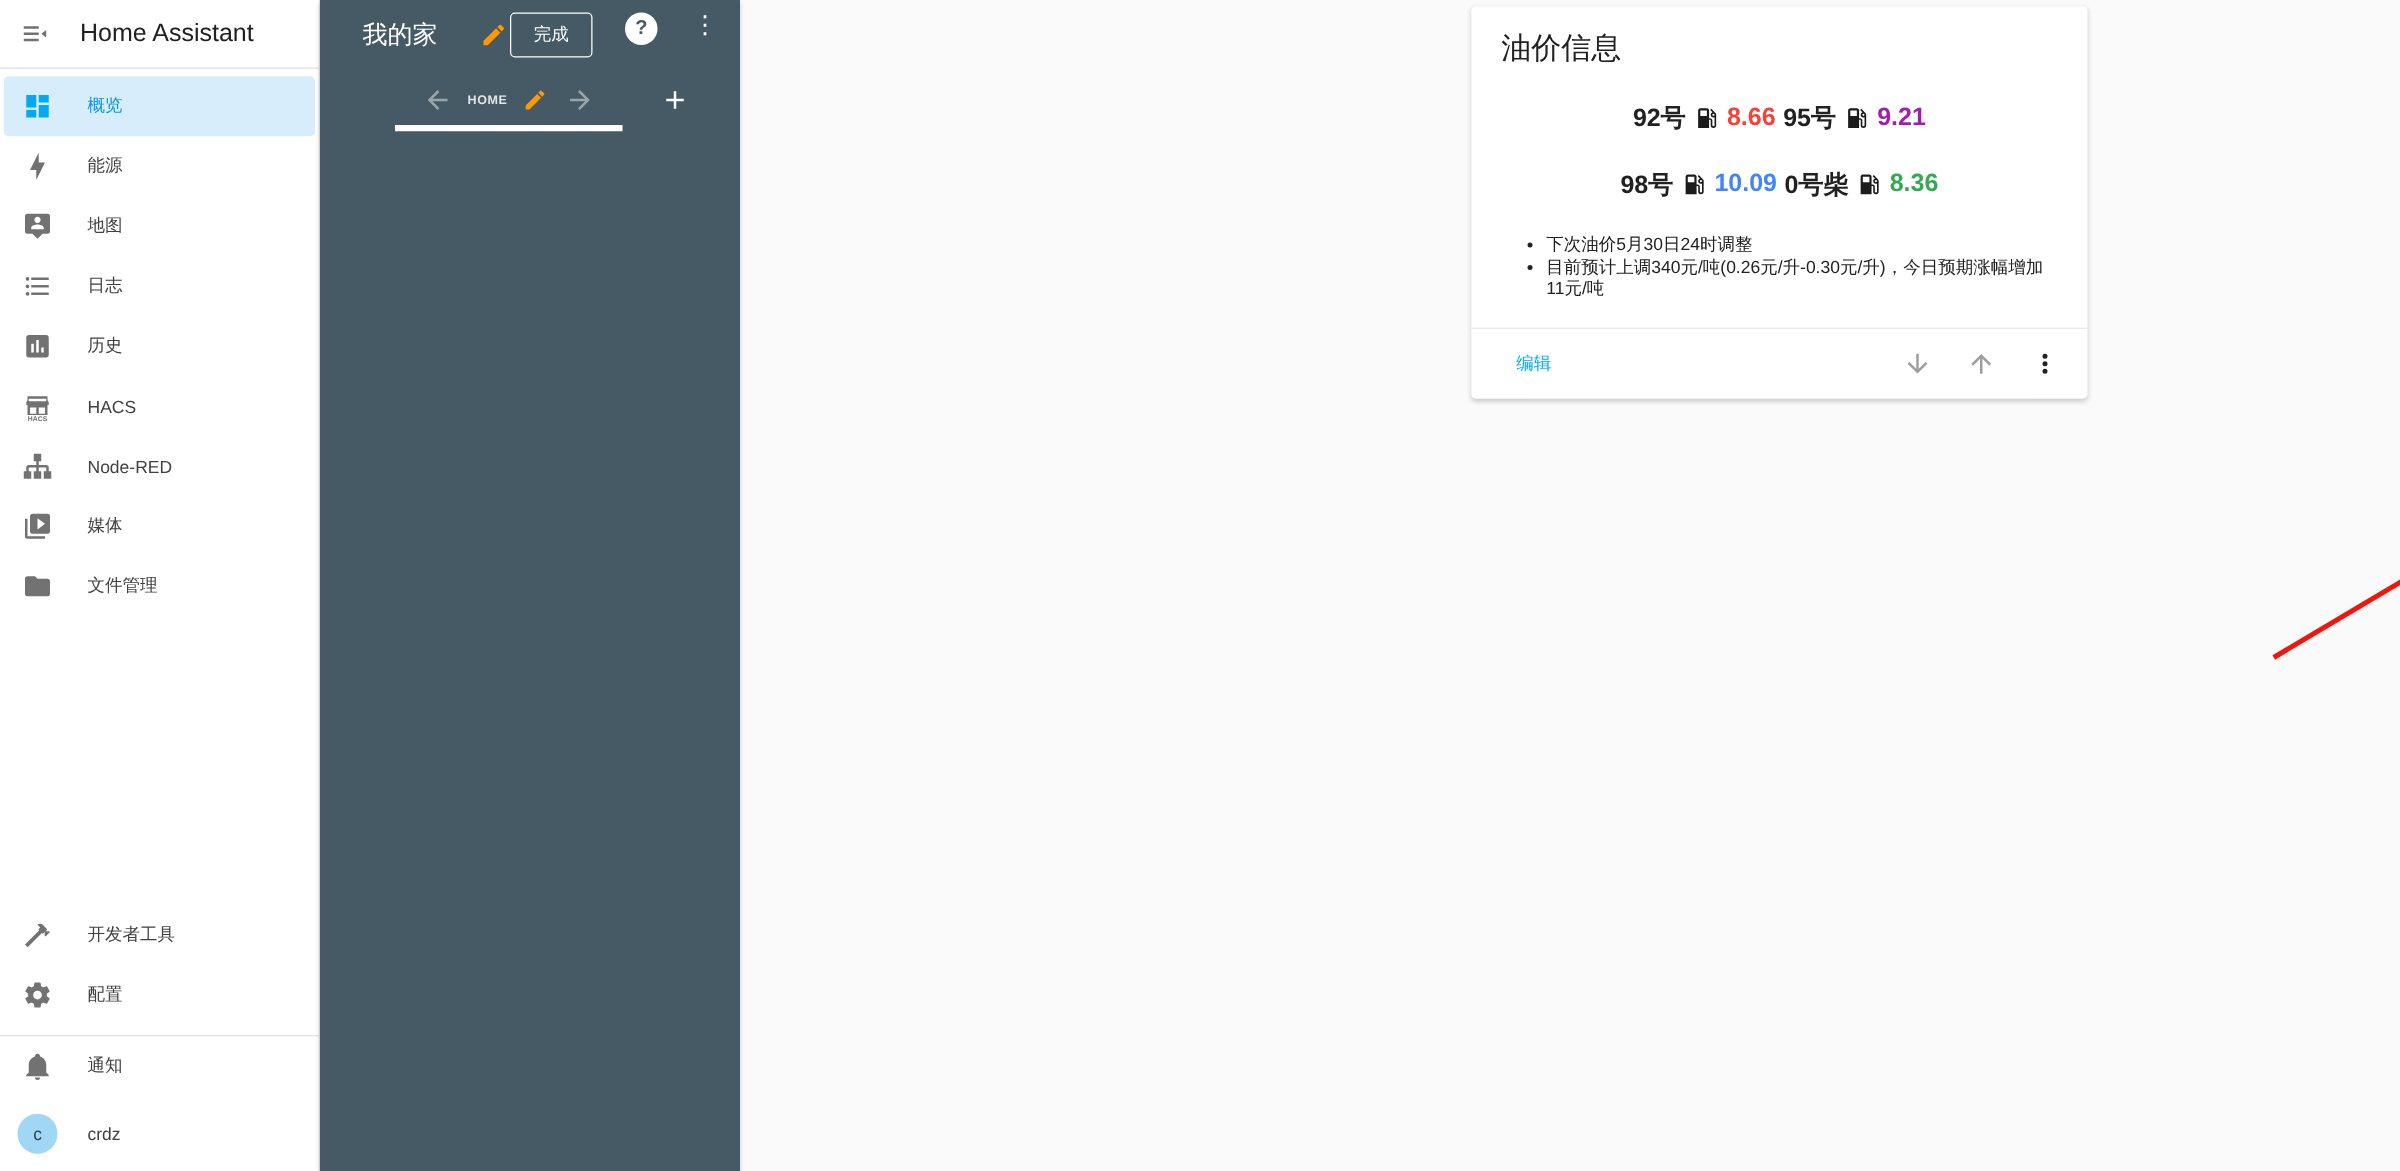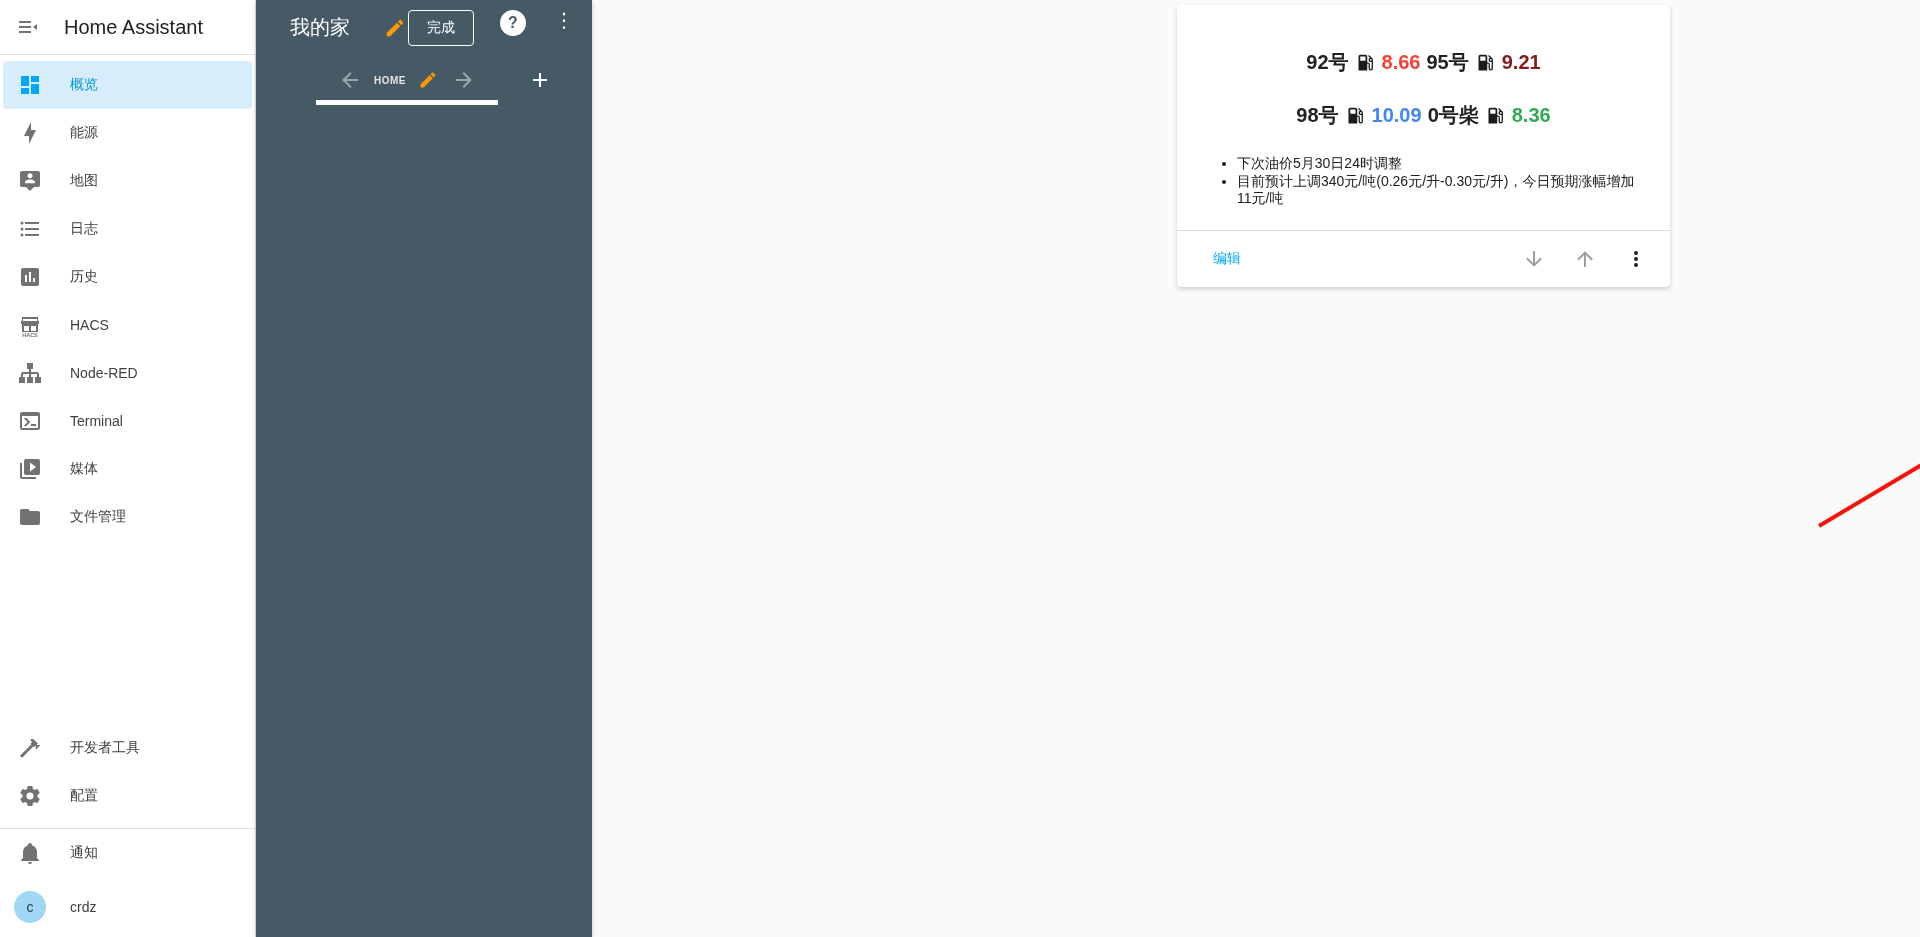--- a/index.html
+++ b/index.html
@@ -167,28 +167,20 @@
         <span class="icon">
           <svg class="glyph" viewBox="0 0 24 24">
               <path d="M9,2V8H11V11H5C3.89,11 3,11.89 3,13V16H1V22H7V16H5V13H11V16H9V22H15V16H13V13H19V16H17V22H23V16H21V13C21,11.89 20.11,11 19,11H13V8H15V2H9Z"></path>
             </svg>
         </span>
         <span class="lbl">Node-RED</span>
       </div>
       <div class="nav-item">
         <span class="icon">
           <svg class="glyph" viewBox="0 0 24 24">
-              <path d="M20,19V7H4V19H20M20,3A2,2 0 0,1 22,5V19A2,2 0 0,1 20,21H4A2,2 0 0,1 2,19V5C2,3.89 2.9,3 4,3H20M13,17V15H18V17H13M9.58,13L5.57,9H8.4L11.7,12.3C12.09,12.69 12.09,13.33 11.7,13.72L8.42,17H5.59L9.58,13Z"></path>
-            </svg>
-        </span>
-        <span class="lbl">Terminal</span>
-      </div>
-      <div class="nav-item">
-        <span class="icon">
-          <svg class="glyph" viewBox="0 0 24 24">
               <path d="M4,6H2V20A2,2 0 0,0 4,22H18V20H4V6M20,2H8A2,2 0 0,0 6,4V16A2,2 0 0,0 8,18H20A2,2 0 0,0 22,16V4A2,2 0 0,0 20,2M12,14.5V5.5L18,10L12,14.5Z"></path>
             </svg>
         </span>
         <span class="lbl">媒体</span>
       </div>
       <div class="nav-item">
         <span class="icon">
           <svg class="glyph" viewBox="0 0 24 24">
               <path d="M10,4H4C2.89,4 2,4.89 2,6V18A2,2 0 0,0 4,20H20A2,2 0 0,0 22,18V8C22,6.89 21.1,6 20,6H12L10,4Z"></path>
             </svg>
@@ -284,36 +276,37 @@
               </svg>
           </span>
         </button>
       </div>
     </header>
 
     <div class="content">
 
       <div class="card-wrap">
         <div class="card-body">
+          <div class="card-title">油价信息</div>
 
           <div class="price-line">
             <span>92号</span>
             <span class="pump">
               <svg class="glyph" viewBox="0 0 24 24">
                   <path d="M18,10A1,1 0 0,1 17,9A1,1 0 0,1 18,8A1,1 0 0,1 19,9A1,1 0 0,1 18,10M12,10H6V5H12M19.77,7.23L19.78,7.22L16.06,3.5L15,4.56L17.11,6.67C16.17,7 15.5,7.93 15.5,9A2.5,2.5 0 0,0 18,11.5C18.36,11.5 18.69,11.42 19,11.29V18.5A1,1 0 0,1 18,19.5A1,1 0 0,1 17,18.5V14C17,12.89 16.1,12 15,12H14V5C14,3.89 13.1,3 12,3H6C4.89,3 4,3.89 4,5V21H14V13.5H15.5V18.5A2.5,2.5 0 0,0 18,21A2.5,2.5 0 0,0 20.5,18.5V9C20.5,8.31 20.22,7.68 19.77,7.23Z"></path>
                 </svg>
             </span>
             <span style="color: rgb(244, 67, 54);">8.66</span>
             <span>95号</span>
             <span class="pump">
               <svg class="glyph" viewBox="0 0 24 24">
                   <path d="M18,10A1,1 0 0,1 17,9A1,1 0 0,1 18,8A1,1 0 0,1 19,9A1,1 0 0,1 18,10M12,10H6V5H12M19.77,7.23L19.78,7.22L16.06,3.5L15,4.56L17.11,6.67C16.17,7 15.5,7.93 15.5,9A2.5,2.5 0 0,0 18,11.5C18.36,11.5 18.69,11.42 19,11.29V18.5A1,1 0 0,1 18,19.5A1,1 0 0,1 17,18.5V14C17,12.89 16.1,12 15,12H14V5C14,3.89 13.1,3 12,3H6C4.89,3 4,3.89 4,5V21H14V13.5H15.5V18.5A2.5,2.5 0 0,0 18,21A2.5,2.5 0 0,0 20.5,18.5V9C20.5,8.31 20.22,7.68 19.77,7.23Z"></path>
                 </svg>
             </span>
-            <span style="color: #7f1d1d;">9.21</span>
+            <span style="color: #a21caf;">9.21</span>
           </div>
 
           <div class="price-line">
             <span>98号</span>
             <span class="pump">
               <svg class="glyph" viewBox="0 0 24 24">
                   <path d="M18,10A1,1 0 0,1 17,9A1,1 0 0,1 18,8A1,1 0 0,1 19,9A1,1 0 0,1 18,10M12,10H6V5H12M19.77,7.23L19.78,7.22L16.06,3.5L15,4.56L17.11,6.67C16.17,7 15.5,7.93 15.5,9A2.5,2.5 0 0,0 18,11.5C18.36,11.5 18.69,11.42 19,11.29V18.5A1,1 0 0,1 18,19.5A1,1 0 0,1 17,18.5V14C17,12.89 16.1,12 15,12H14V5C14,3.89 13.1,3 12,3H6C4.89,3 4,3.89 4,5V21H14V13.5H15.5V18.5A2.5,2.5 0 0,0 18,21A2.5,2.5 0 0,0 20.5,18.5V9C20.5,8.31 20.22,7.68 19.77,7.23Z"></path>
                 </svg>
             </span>
             <span style="color: rgb(66, 133, 244);">10.09</span>

